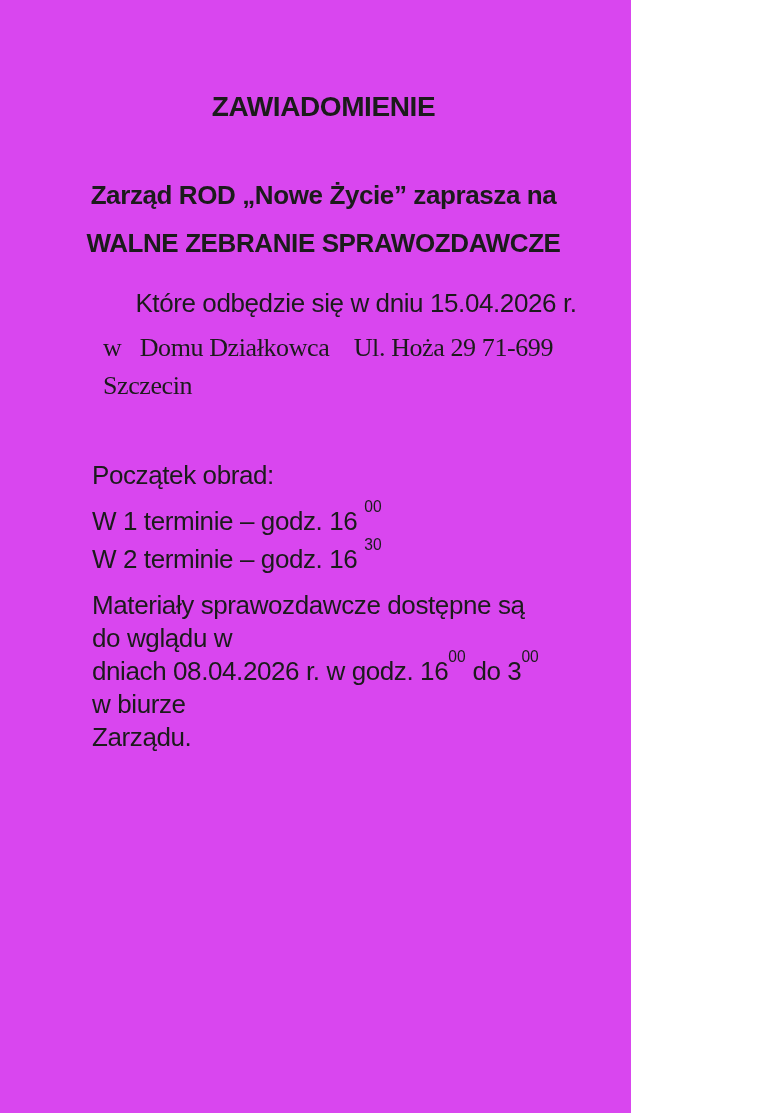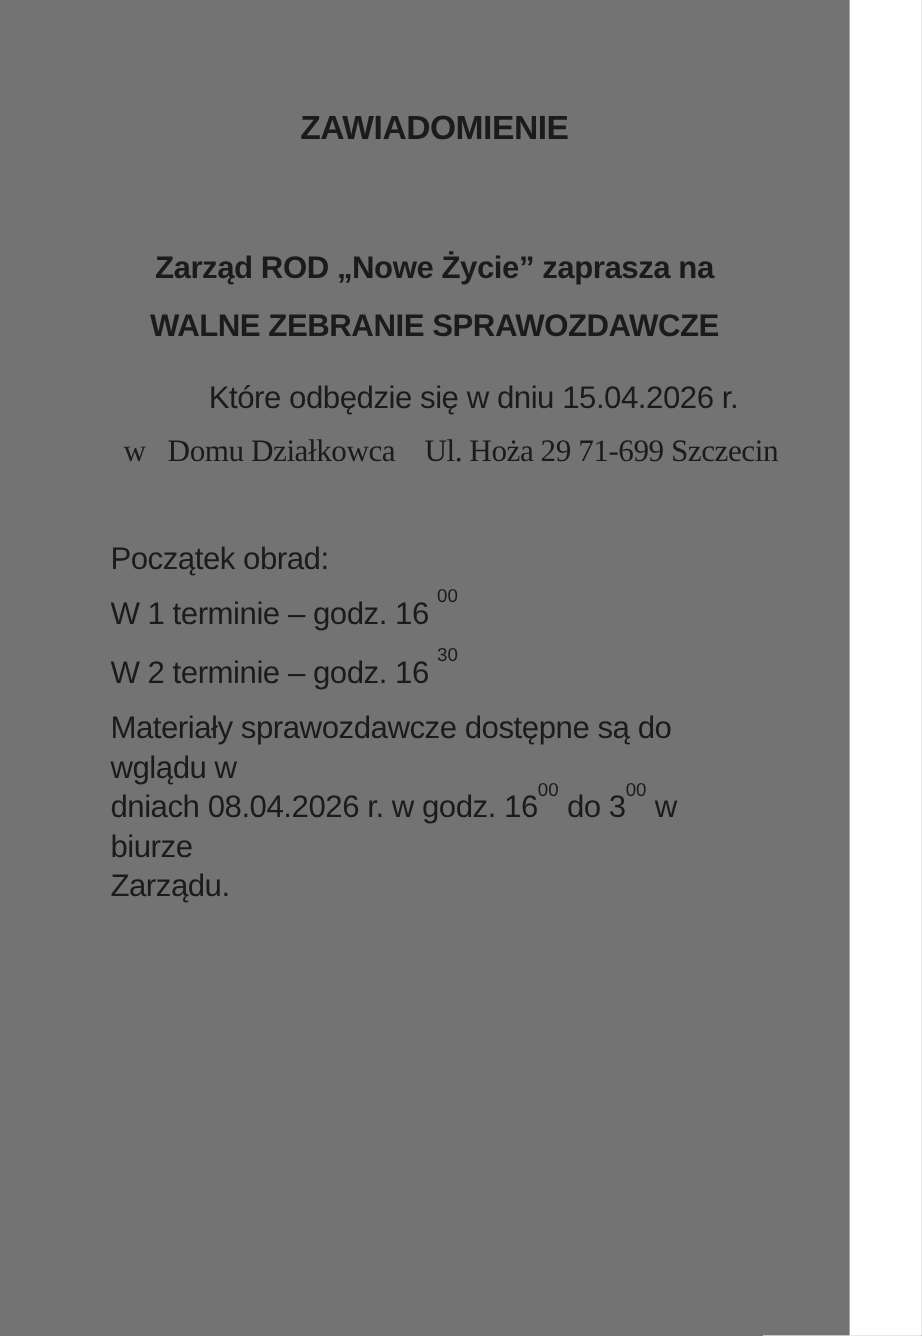--- a/index.html
+++ b/index.html
@@ -2,49 +2,49 @@
 <html lang="pl"><head>
   <meta charset="utf-8">
   <style>
     html, body {
       margin: 0;
       padding: 0;
       background: #ffffff;
     }
     .page {
       position: relative;
-      width: 708px;
+      width: 631px;
       height: 1113px;
-      background: #737373;
+      background: #d946ef;
       color: #1b1b1b;
       font-family: "Liberation Sans", sans-serif;
       overflow: hidden;
     }
     .line {
       font-size: 26px;
       line-height: 38px;
       letter-spacing: -0.4px;
       color: #1b1b1b;
     }
     .bold { font-weight: 700; }
     .center { text-align: center; }
     .off16 { padding-left: 16px; }   
     .off68 { padding-left: 81px; }   
     .pre { white-space: pre-wrap; }  
     .left-margin { padding-left: 92px; padding-right: 92px; }
     .venue { padding-left: 103px; font-family: Liberation Serif, serif; }
 
     .title       { margin-top: 88px; font-size: 28px; }
-    .mt-h1       { margin-top: 78px; }
+    .mt-h1       { margin-top: 50px; }
     .mt-h2       { margin-top: 10px; }
     .mt-h3       { margin-top: 22px; }
     .mt-h4       { margin-top: 7px;  }
     .mt-sched    { margin-top: 51px; }
     .mt-term1    { margin-top: 8px;  }
-    .mt-term2    { margin-top: 11px; }
+    .mt-term2    { }
     .mt-para1    { margin-top: 14px; }
     .mt-para2    { margin-top: 11px; }
 
     .para .pline {
       font-size: 26px;
       line-height: 33px;
       letter-spacing: -0.4px;
     }
     .sup {
       font-size: 0.6em;

